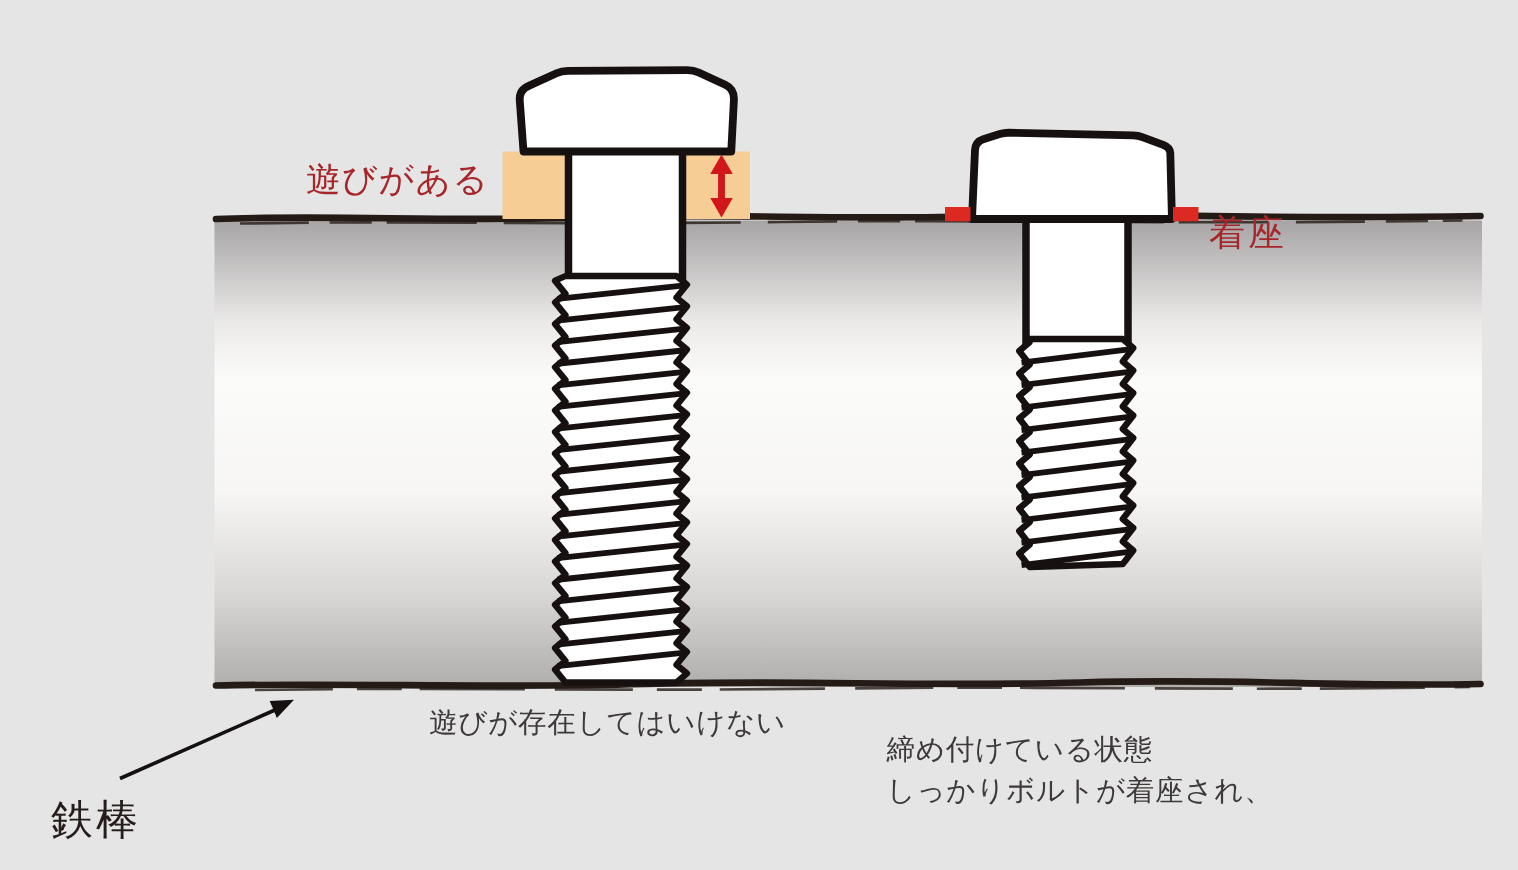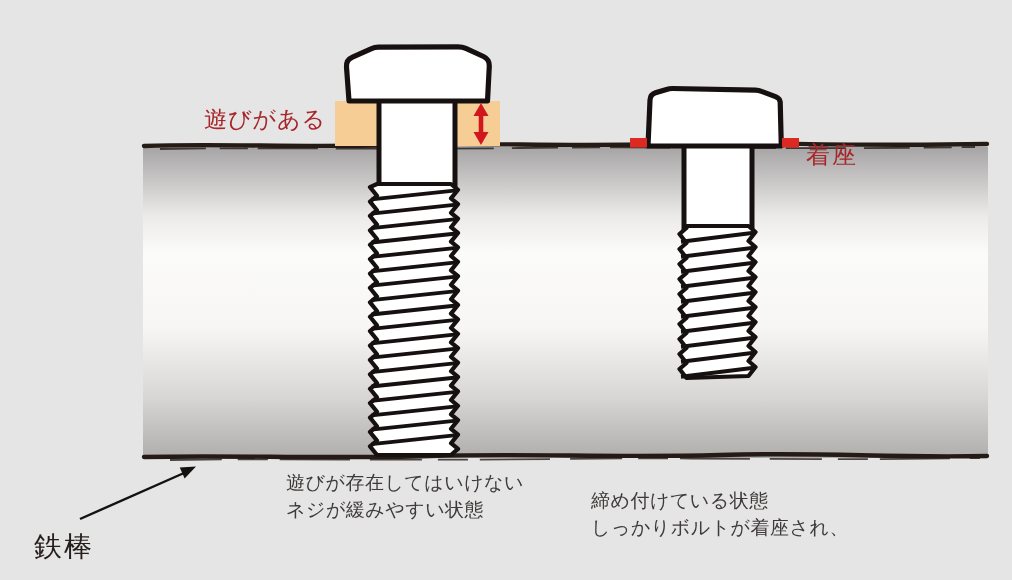--- a/index.html
+++ b/index.html
@@ -117,21 +117,20 @@
       <path d="M196 466.5 L184.6 478.6 L179.8 467.4 Z" fill="#141110"></path>
     </g>
   </svg>
 
   <div class="lbl lbl-red" style="left:204px;top:104px;">遊びがある</div>
 
   <div class="lbl lbl-seated" style="left:806px;top:103px;margin-top:36px;">着座</div>
 
   <div class="caption" style="left:286px;top:469px;">
     <span>遊びが存在してはいけない</span>
-    <span>ネジが緩みやすい状態</span>
   </div>
 
   <div class="caption" style="left:591px;top:487px;">
     <span>締め付けている状態</span>
     <span>しっかりボルトが着座され、</span>
   </div>
 
   <div class="bar-label" style="left:34px;top:528px;">鉄棒</div>
 </div>
 

